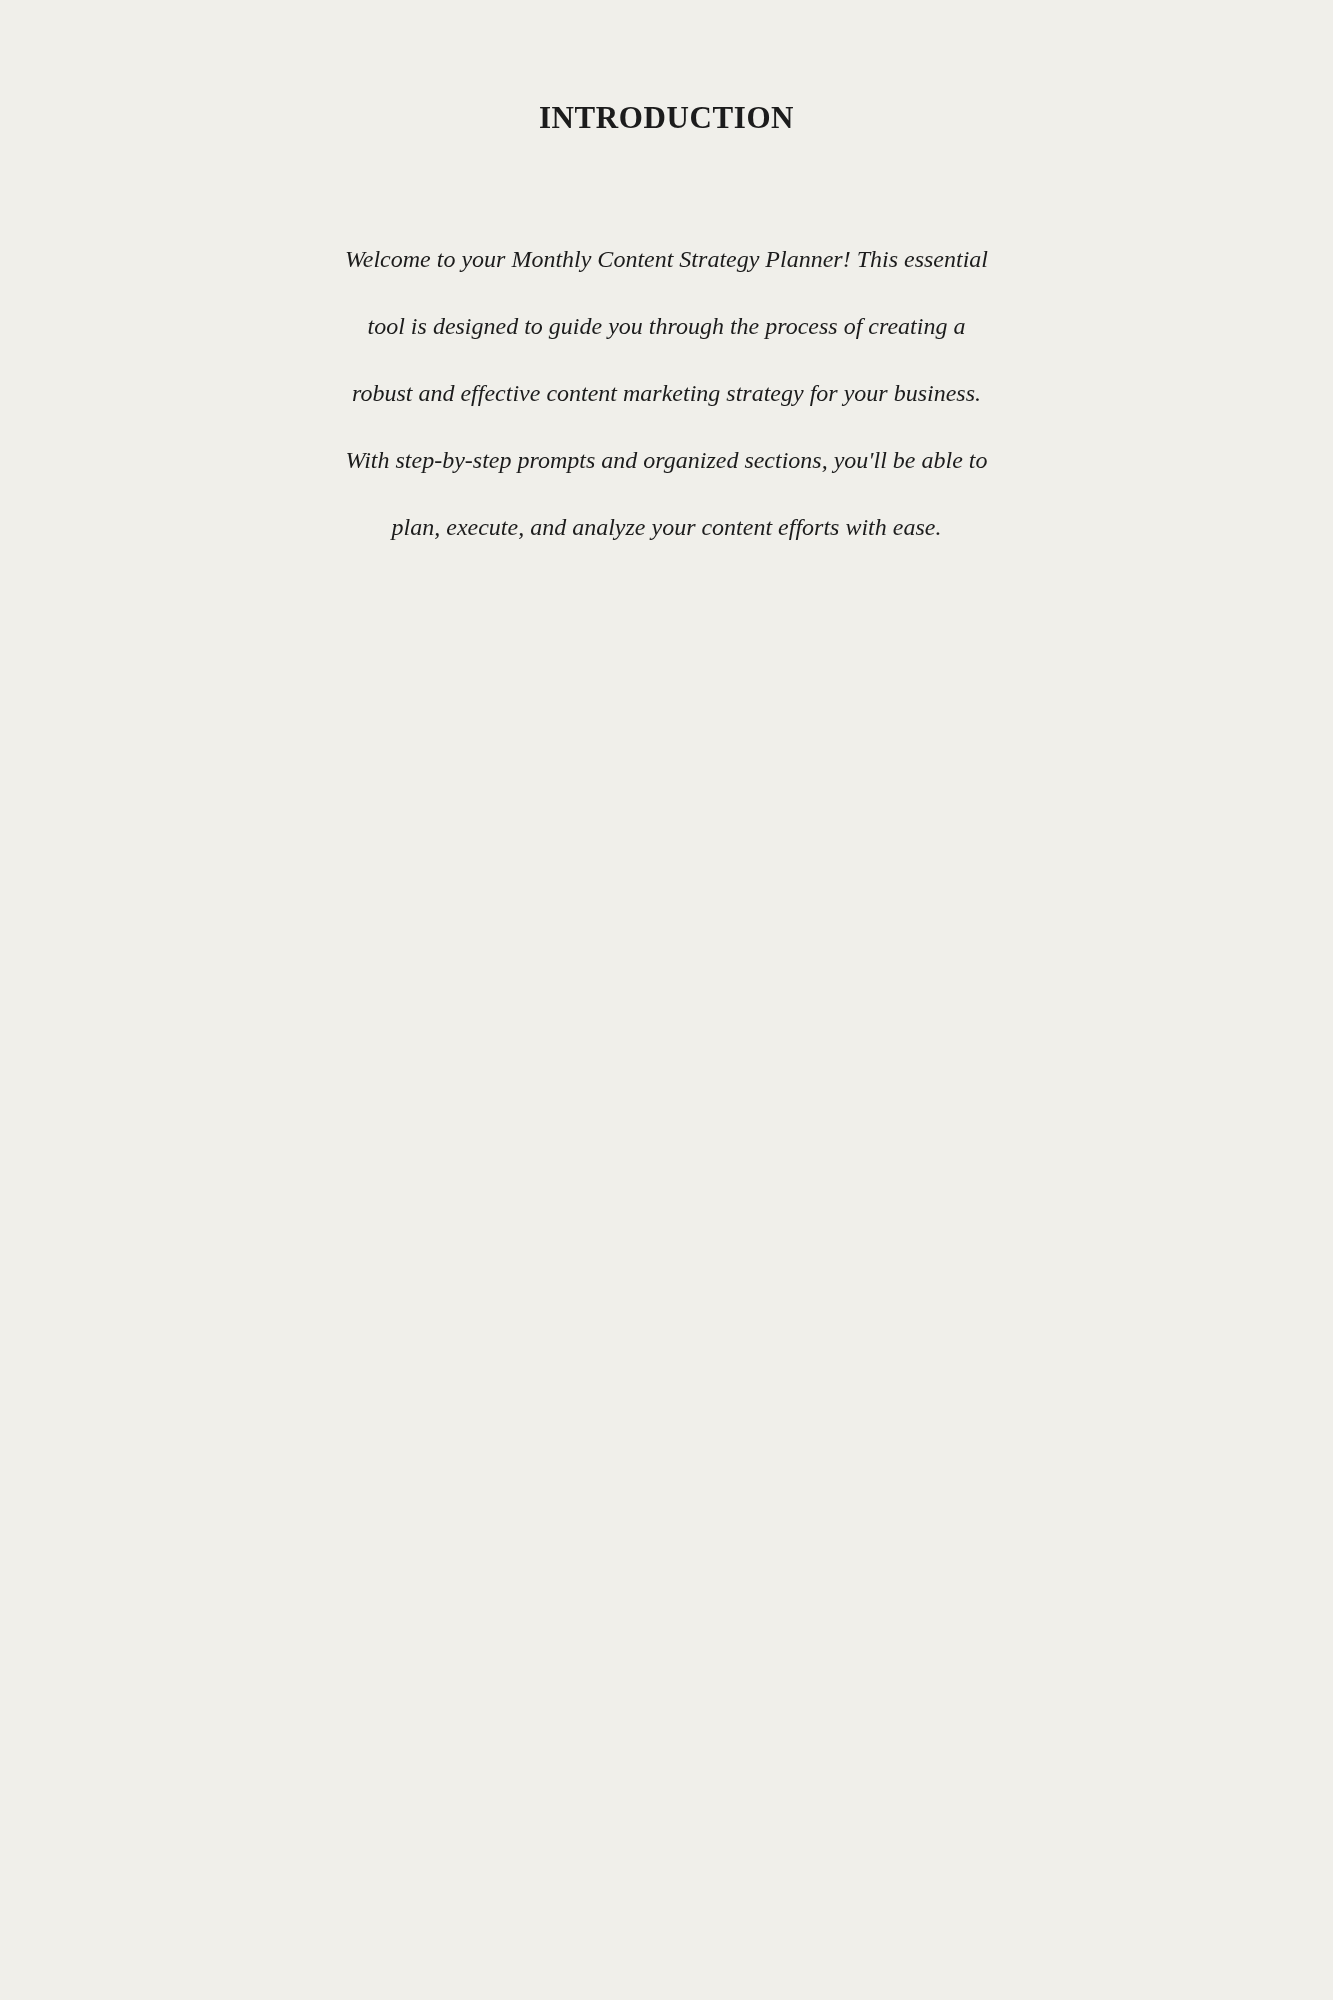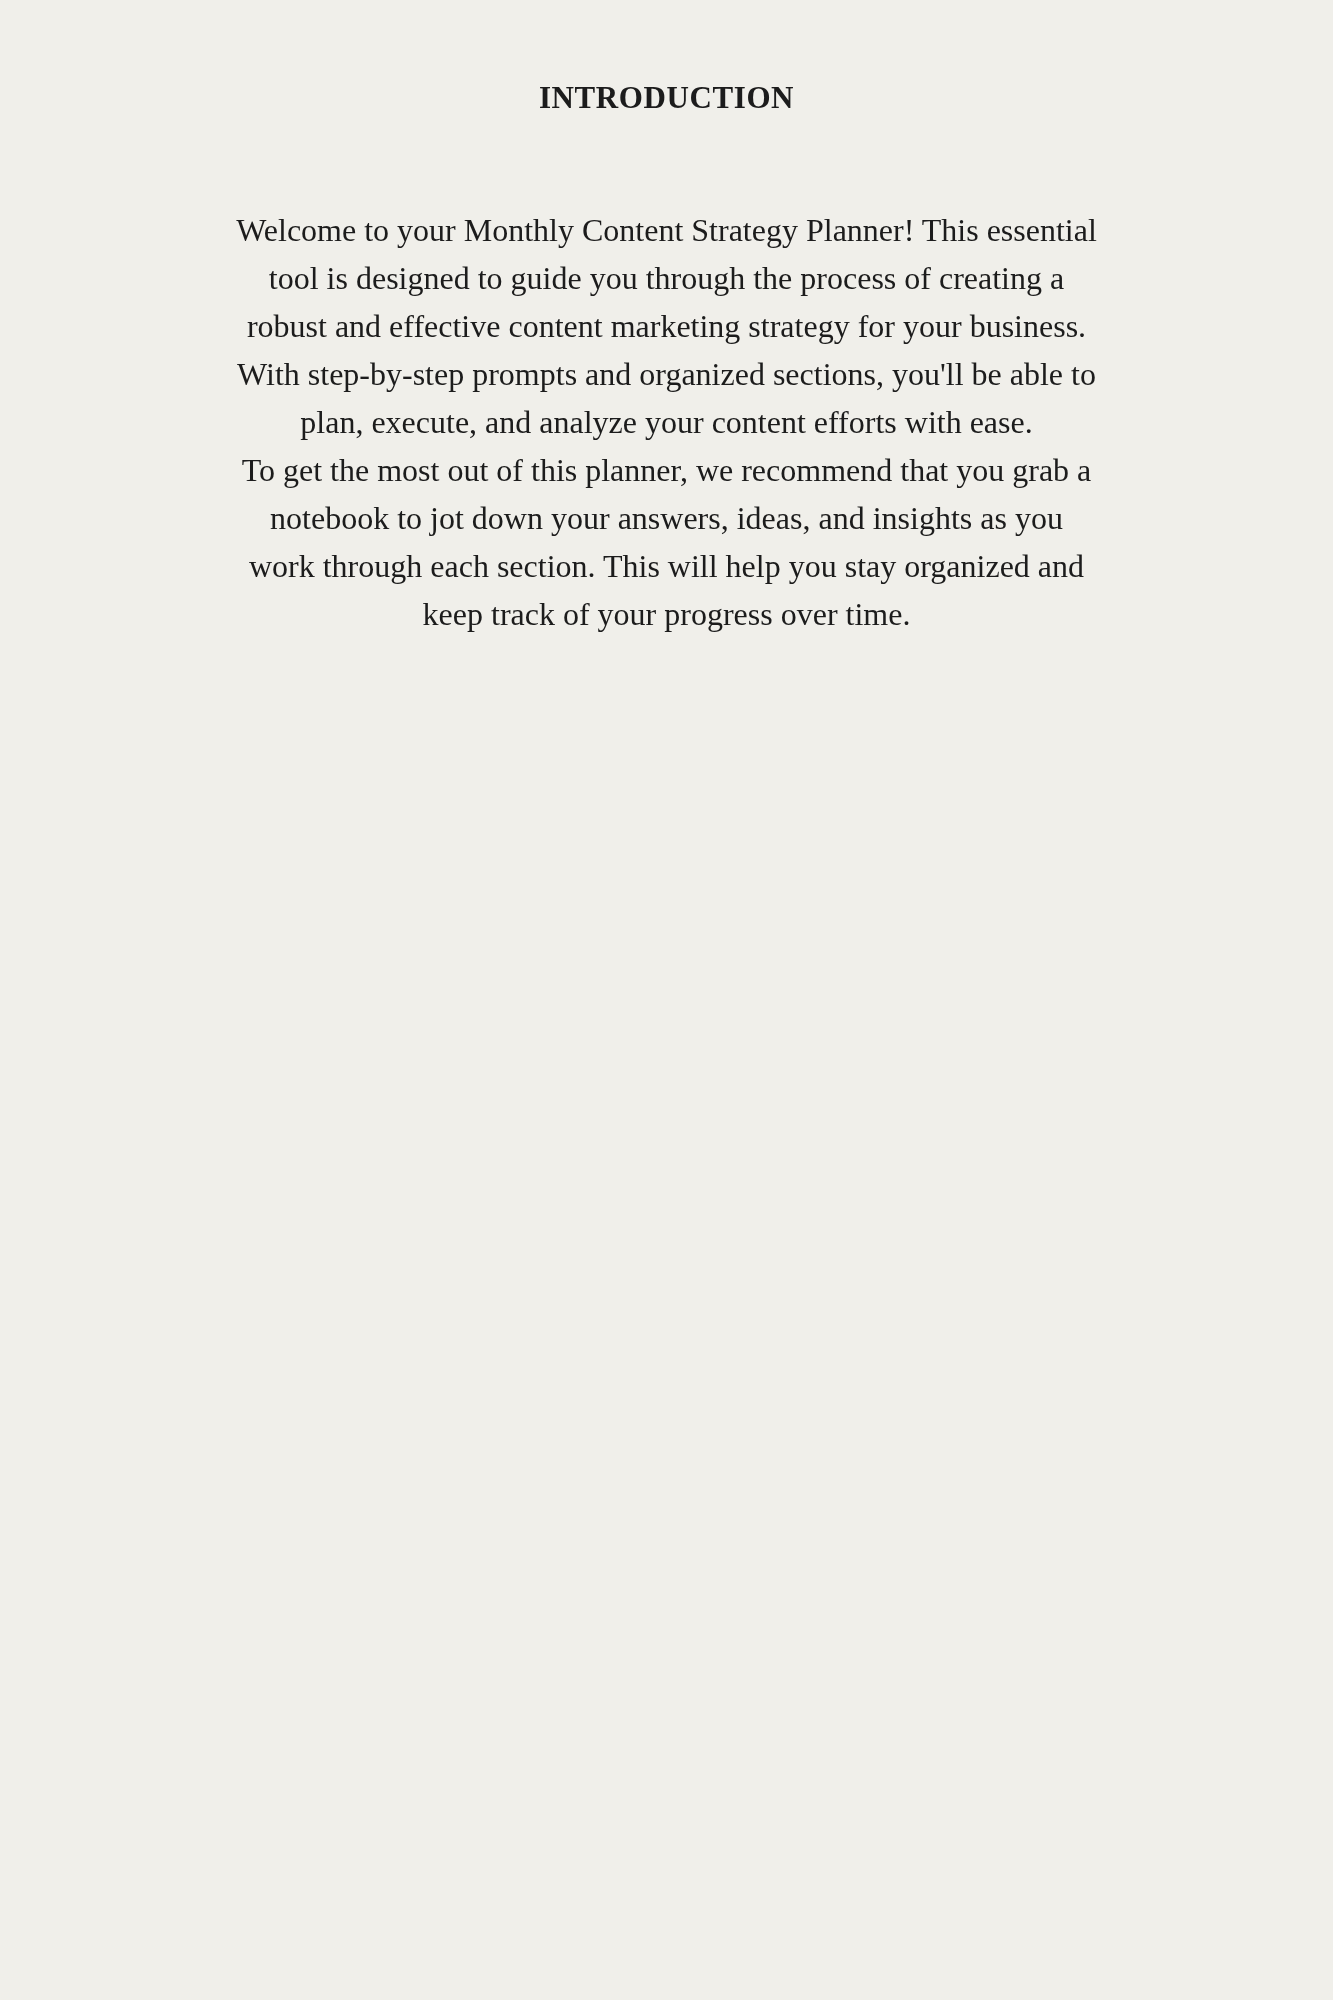--- a/index.html
+++ b/index.html
@@ -11,52 +11,49 @@
     height: 2000px;
     background: #f0efea;
     color: #1c1c1c;
     font-family: "Liberation Serif", serif;
     overflow: hidden;
   }
   .page {
     width: 1333px;
     height: 1660px;
     box-sizing: border-box;
-    padding-top: 77px;
+    padding-top: 97px;
     text-align: center;
   }
   .title {
     font-size: 31px;
     line-height: 41px;
     font-weight: 700;
     letter-spacing: 0.6px;
     margin: 0 0 88px 0;
   }
   .body-text {
     margin: 0 auto;
     width: 1180px;
   }
   .para {
-    font-size: 32px;
-    line-height: 48px;
+    font-size: 24px;
+    line-height: 67px;
     margin: 0;
     white-space: pre-line;
     font-weight: 400;
+    font-style: italic;
   }
 </style>
 </head>
 <body style="background: rgb(240, 239, 234); color: rgb(28, 28, 28);">
 
 <main class="page">
   <h1 class="title">INTRODUCTION</h1>
 
   <section class="body-text">
     <p class="para">Welcome to your Monthly Content Strategy Planner! This essential
 tool is designed to guide you through the process of creating a
 robust and effective content marketing strategy for your business.
 With step-by-step prompts and organized sections, you'll be able to
 plan, execute, and analyze your content efforts with ease.</p>
-    <p class="para">To get the most out of this planner, we recommend that you grab a
-notebook to jot down your answers, ideas, and insights as you
-work through each section. This will help you stay organized and
-keep track of your progress over time.</p>
   </section>
 </main>
 
 </body></html>

